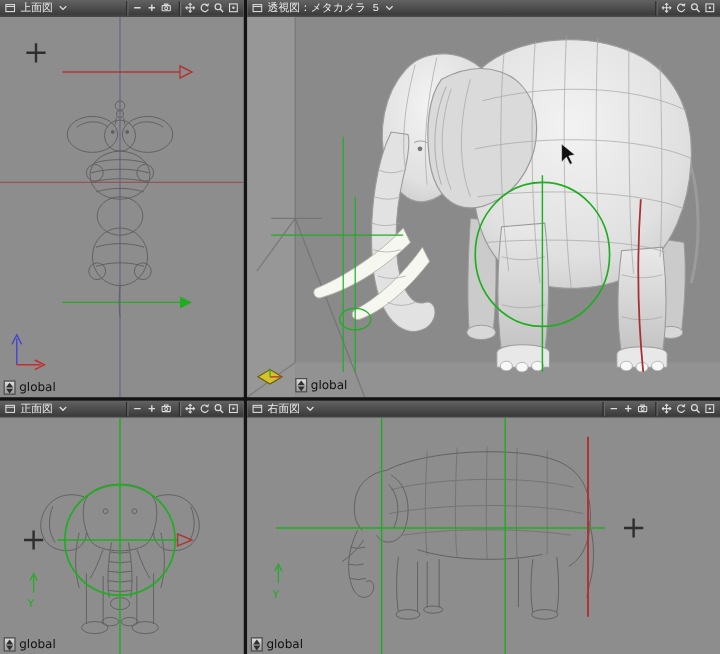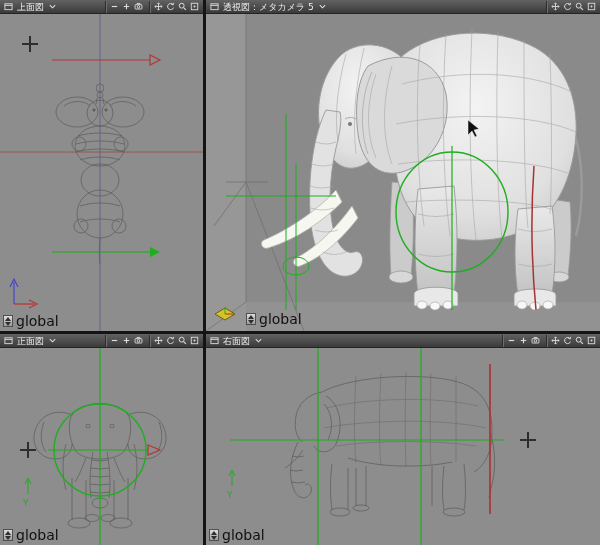--- a/index.html
+++ b/index.html
@@ -4,31 +4,31 @@
 <style>
   html,body{margin:0;padding:0;background:#1a1a1a;}
   body{width:600px;height:545px;font-family:"DejaVu Sans","Liberation Sans",sans-serif;}
   .grid{display:grid;width:600px;height:545px;
         grid-template-columns:203px 3px 394px;
         grid-template-rows:331px 3px 211px;}
   .divider{background:#141414;}
   .viewport{position:relative;display:flex;flex-direction:column;background:#8d8d8d;overflow:hidden;}
   .titlebar{box-sizing:border-box;height:14px;min-height:14px;display:flex;align-items:center;
             padding:0 3px;gap:3px;color:#efefef;font-size:9px;line-height:14px;
-            background:linear-gradient(#626262,#3a3a3a);border-bottom:1px solid #242424;}
+            background:linear-gradient(#626262,#3a3a3a);border-bottom:1px solid #242424;font-family:Liberation Mono, monospace;}
   .tb-title{white-space:nowrap;overflow:hidden;}
   .tb-spacer{flex:1;}
   .tb-btn{width:11px;height:12px;display:flex;align-items:center;justify-content:center;cursor:default;}
   .tb-btn svg{width:9px;height:9px;display:block;}
   .tb-group{display:flex;align-items:center;gap:1px;padding-left:3px;margin-left:2px;
             border-left:1px solid #2c2c2c;box-shadow:inset 1px 0 0 #6f6f6f;}
   .canvas{flex:1;position:relative;background:#8d8d8d;}
   .canvas > svg.scene{position:absolute;inset:0;width:100%;height:100%;display:block;}
   .coord{position:absolute;left:3px;bottom:2px;display:flex;align-items:center;gap:3px;
-         font-size:14px;color:#101010;margin-top:48px;}
+         font-size:10px;color:#101010;margin-top:48px;}
   .coord.persp{left:40px;bottom:4px;}
   .spin{box-sizing:border-box;width:10px;height:12px;background:linear-gradient(#dedede,#9b9b9b);
         border:1px solid #4f4f4f;display:flex;flex-direction:column;align-items:center;justify-content:center;}
   .tri-up{width:0;height:0;border-left:3px solid transparent;border-right:3px solid transparent;
           border-bottom:4px solid #2e2e2e;margin-bottom:1px;}
   .tri-down{width:0;height:0;border-left:3px solid transparent;border-right:3px solid transparent;
             border-top:4px solid #2e2e2e;}
   .ground-icon{position:absolute;left:6px;bottom:8px;}
 </style>
 </head>

